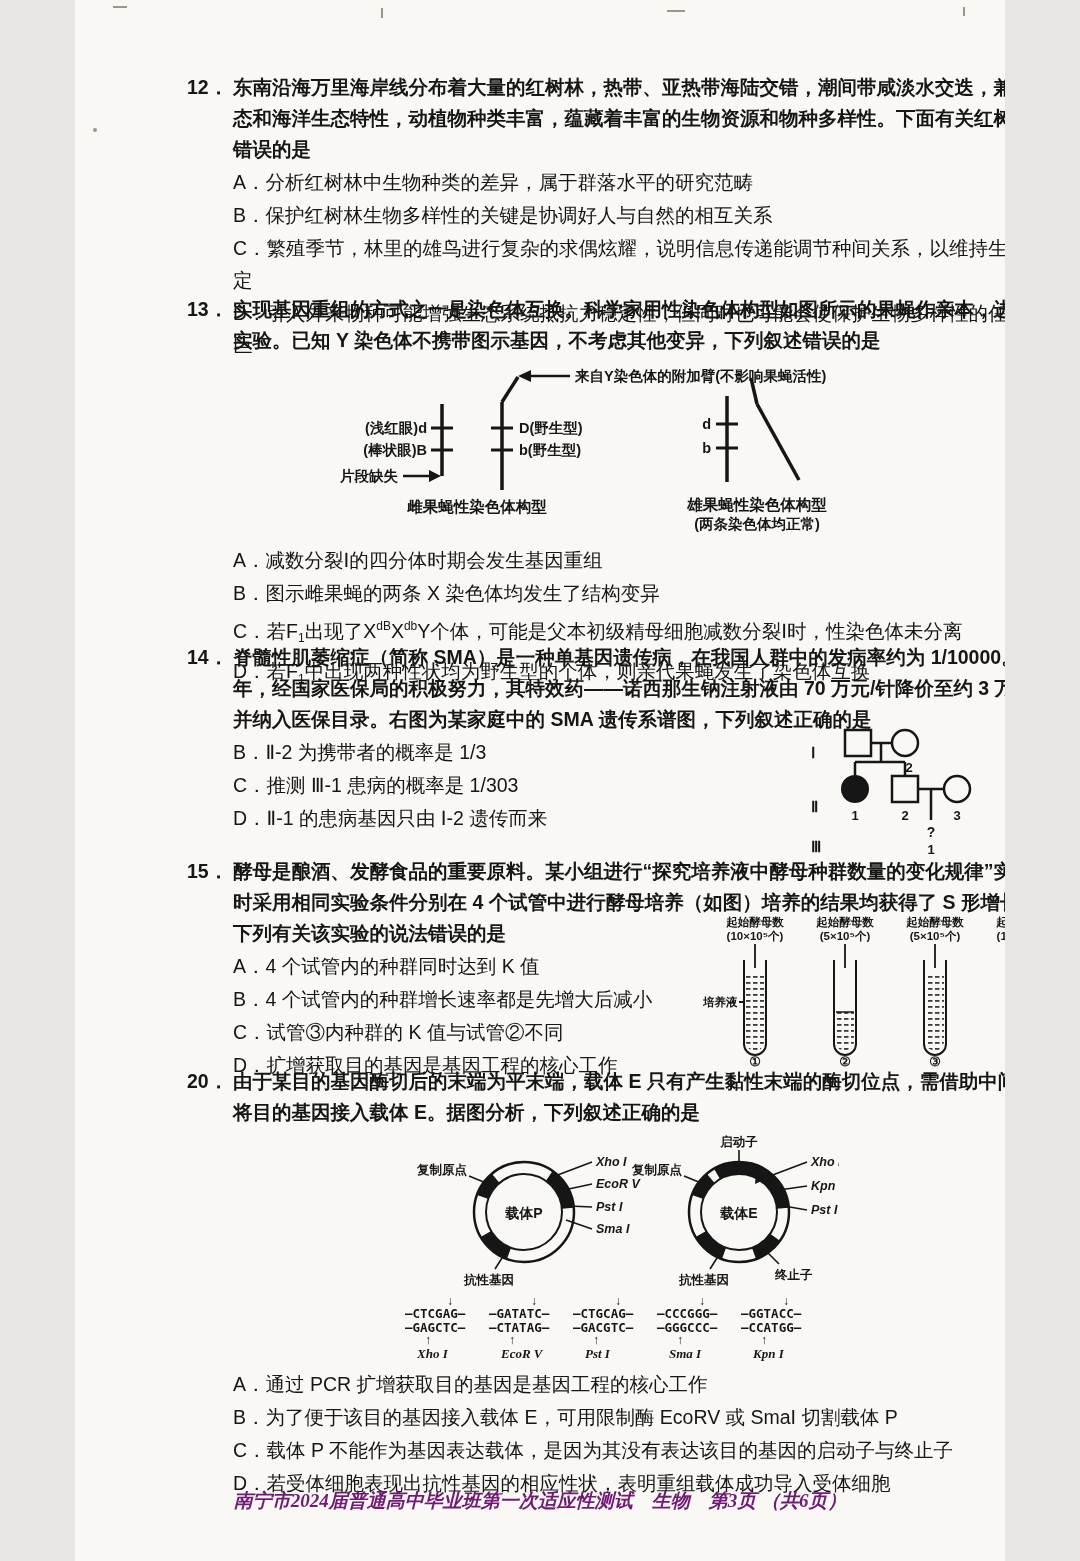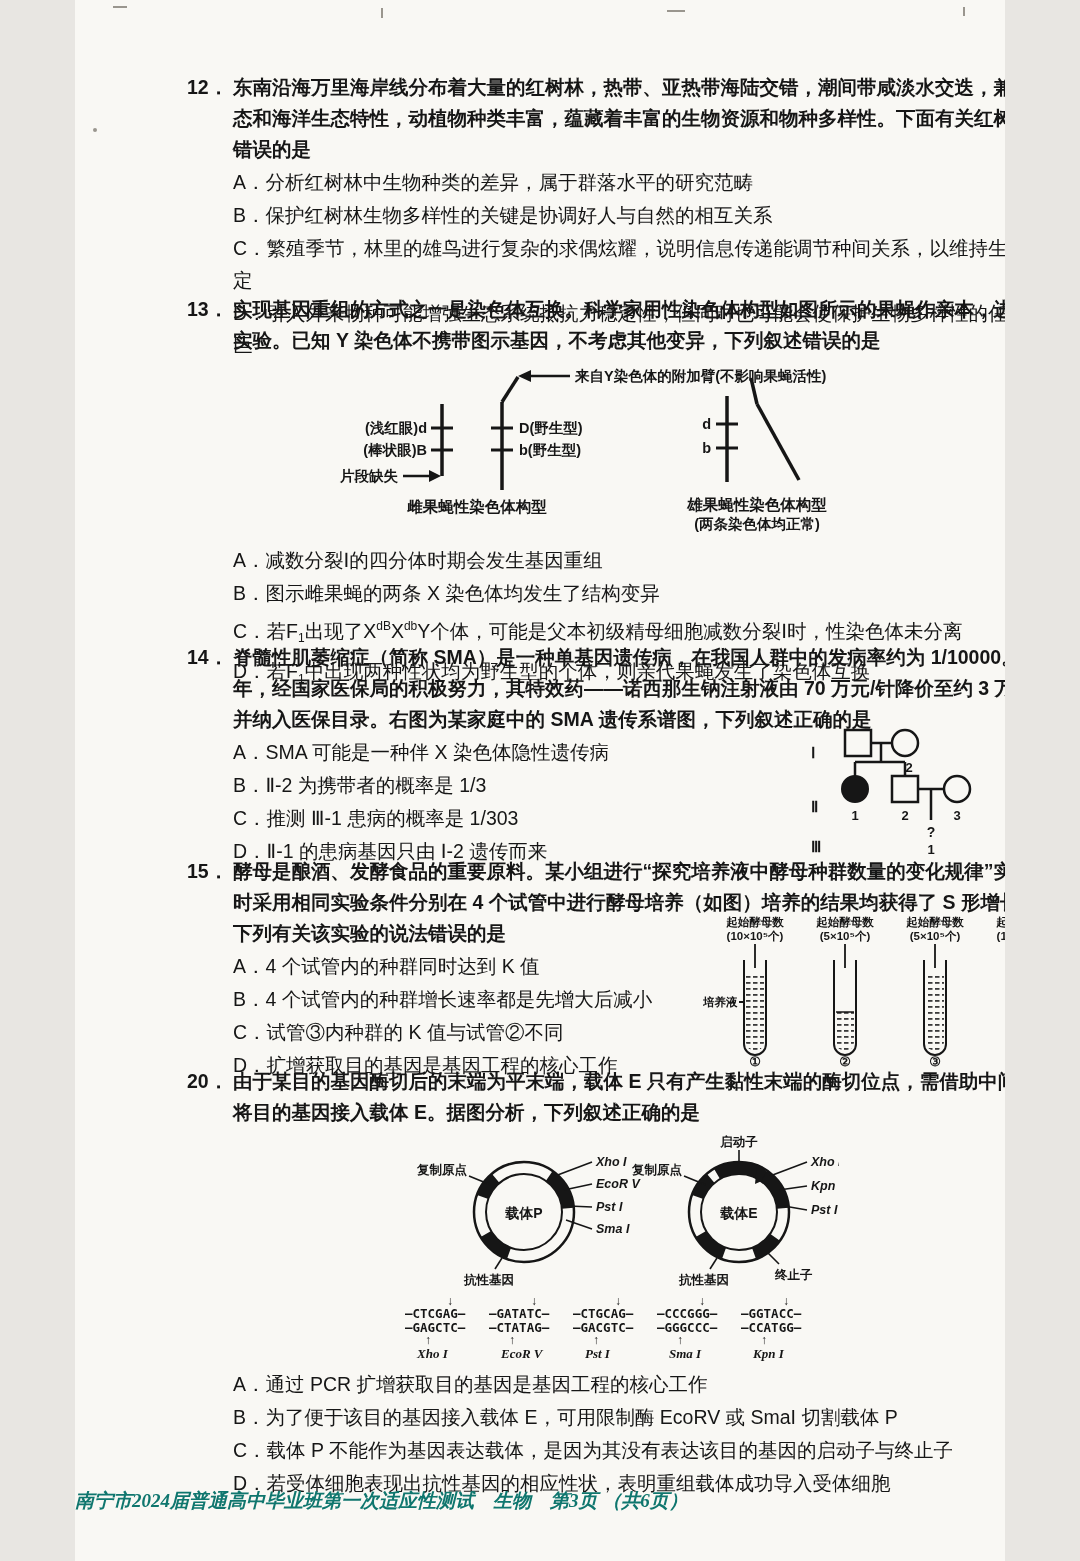--- a/index.html
+++ b/index.html
@@ -25,22 +25,22 @@
   .fig13{margin:8px 0 2px 140px;}
   .fig16{margin:4px 0 0 222px;}
   .seqs{display:flex;margin:2px 0 6px 218px;width:480px;}
   .seq{width:84px;text-align:left;}
   .seq-top,.seq-bot{font-family:"DejaVu Sans Mono",monospace;font-size:12.5px;font-weight:700;line-height:14px;white-space:nowrap;}
   .seq-ar-t{font-size:12px;font-weight:700;line-height:11px;padding-left:42px;}
   .seq-ar-b{font-size:12px;font-weight:700;line-height:11px;padding-left:20px;}
   .seq-name{font-family:"Liberation Serif",serif;font-style:italic;font-size:13px;font-weight:700;padding-left:12px;line-height:16px;}
   .pedigree{position:absolute;left:618px;top:76px;}
   .tubes{position:absolute;left:516px;top:58px;}
-  .footer{position:absolute;top:1488px;left:0;width:100%;text-align:left;
-    font-family:"Liberation Serif",serif;font-style:italic;font-weight:700;font-size:19px;color:#0f766e;}
+  .footer{position:absolute;top:1488px;left:0;width:100%;text-align:center;
+    font-family:"Liberation Serif",serif;font-style:italic;font-weight:700;font-size:19px;color:#701a75;}
   .artifact{position:absolute;background:#9a968e;}
 </style>
 </head>
 <body>
 
 <div class="page">
 
   <div class="artifact" style="left:38px;top:6px;width:14px;height:2px;"></div>
   <div class="artifact" style="left:306px;top:8px;width:2px;height:10px;"></div>
   <div class="artifact" style="left:592px;top:10px;width:18px;height:2px;"></div>
@@ -107,21 +107,20 @@
     <p class="opt">B．图示雌果蝇的两条 X 染色体均发生了结构变异</p>
     <p class="opt"><span>C．若F</span><sub>1</sub><span>出现了X</span><sup>dB</sup><span>X</span><sup>db</sup><span>Y个体，可能是父本初级精母细胞减数分裂Ⅰ时，性染色体未分离</span></p>
     <p class="opt"><span>D．若F</span><sub>1</sub><span>中出现两种性状均为野生型的个体，则亲代果蝇发生了染色体互换</span></p>
   </section>
 
   <section class="q mid" id="q14" style="top:642px">
     <p class="stem">
       <span class="qnum">14．</span>
       <span>脊髓性肌萎缩症（简称 SMA）是一种单基因遗传病，在我国人群中的发病率约为 1/10000。2021年，经国家医保局的积极努力，其特效药——诺西那生钠注射液由 70 万元/针降价至约 3 万元/针，并纳入医保目录。右图为某家庭中的 SMA 遗传系谱图，下列叙述正确的是</span>
     </p>
-    <p class="opt">A．SMA 可能是一种伴 X 染色体隐性遗传病</p>
     <p class="opt">B．Ⅱ-2 为携带者的概率是 1/3</p>
     <p class="opt">C．推测 Ⅲ-1 患病的概率是 1/303</p>
     <p class="opt">D．Ⅱ-1 的患病基因只由 Ⅰ-2 遗传而来</p>
 
     <div class="pedigree">
       <svg width="300" height="140" viewBox="0 0 300 140">
         <text x="6" y="40" font-size="15" font-weight="bold">Ⅰ</text>
         <text x="6" y="94" font-size="15" font-weight="bold">Ⅱ</text>
         <text x="6" y="134" font-size="15" font-weight="bold">Ⅲ</text>
 

